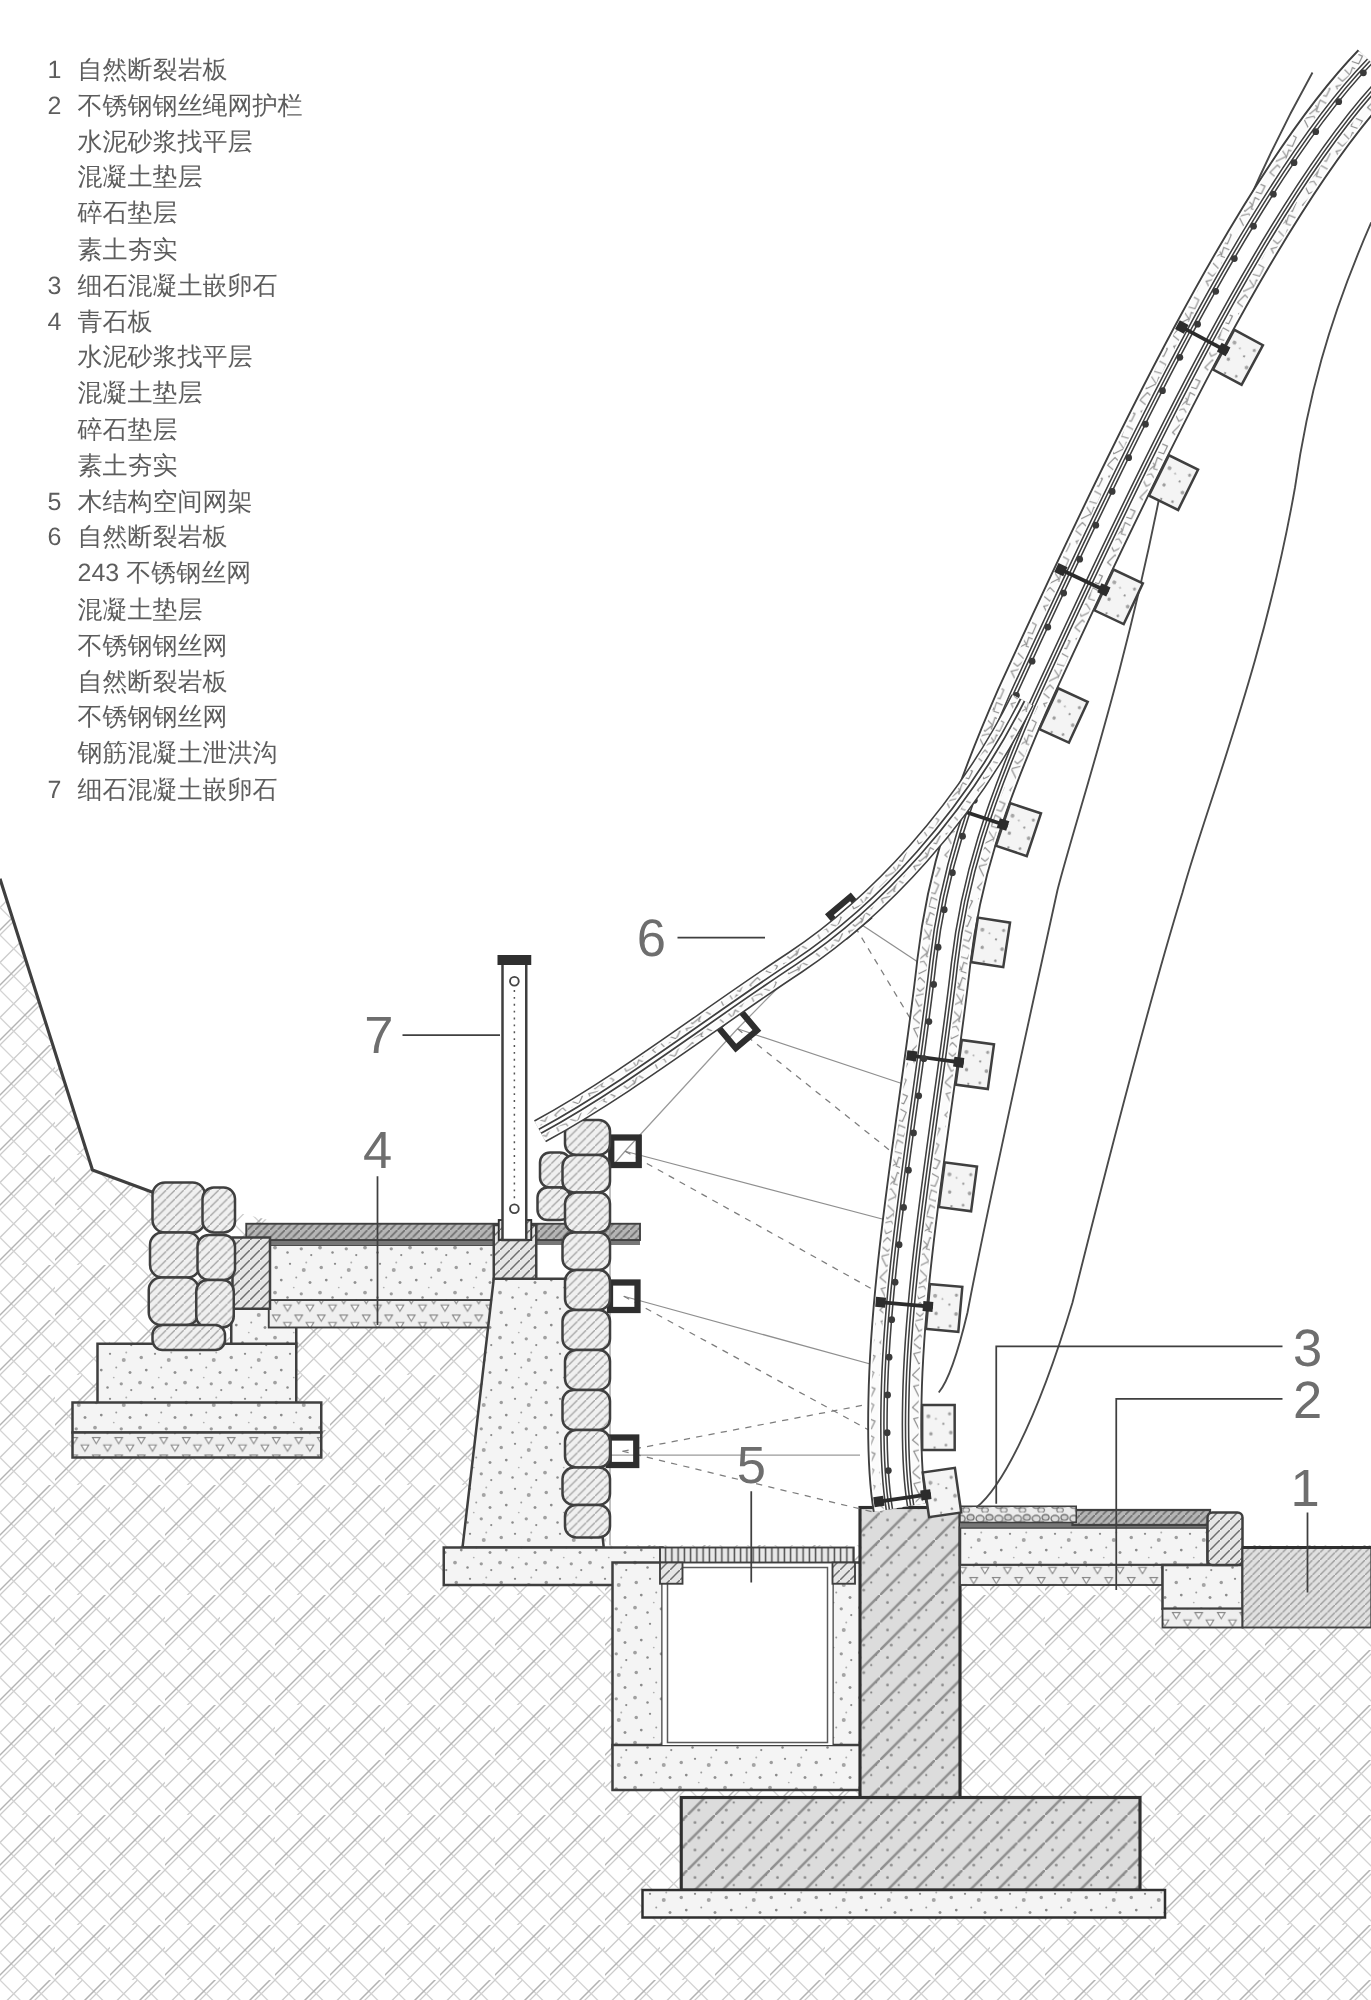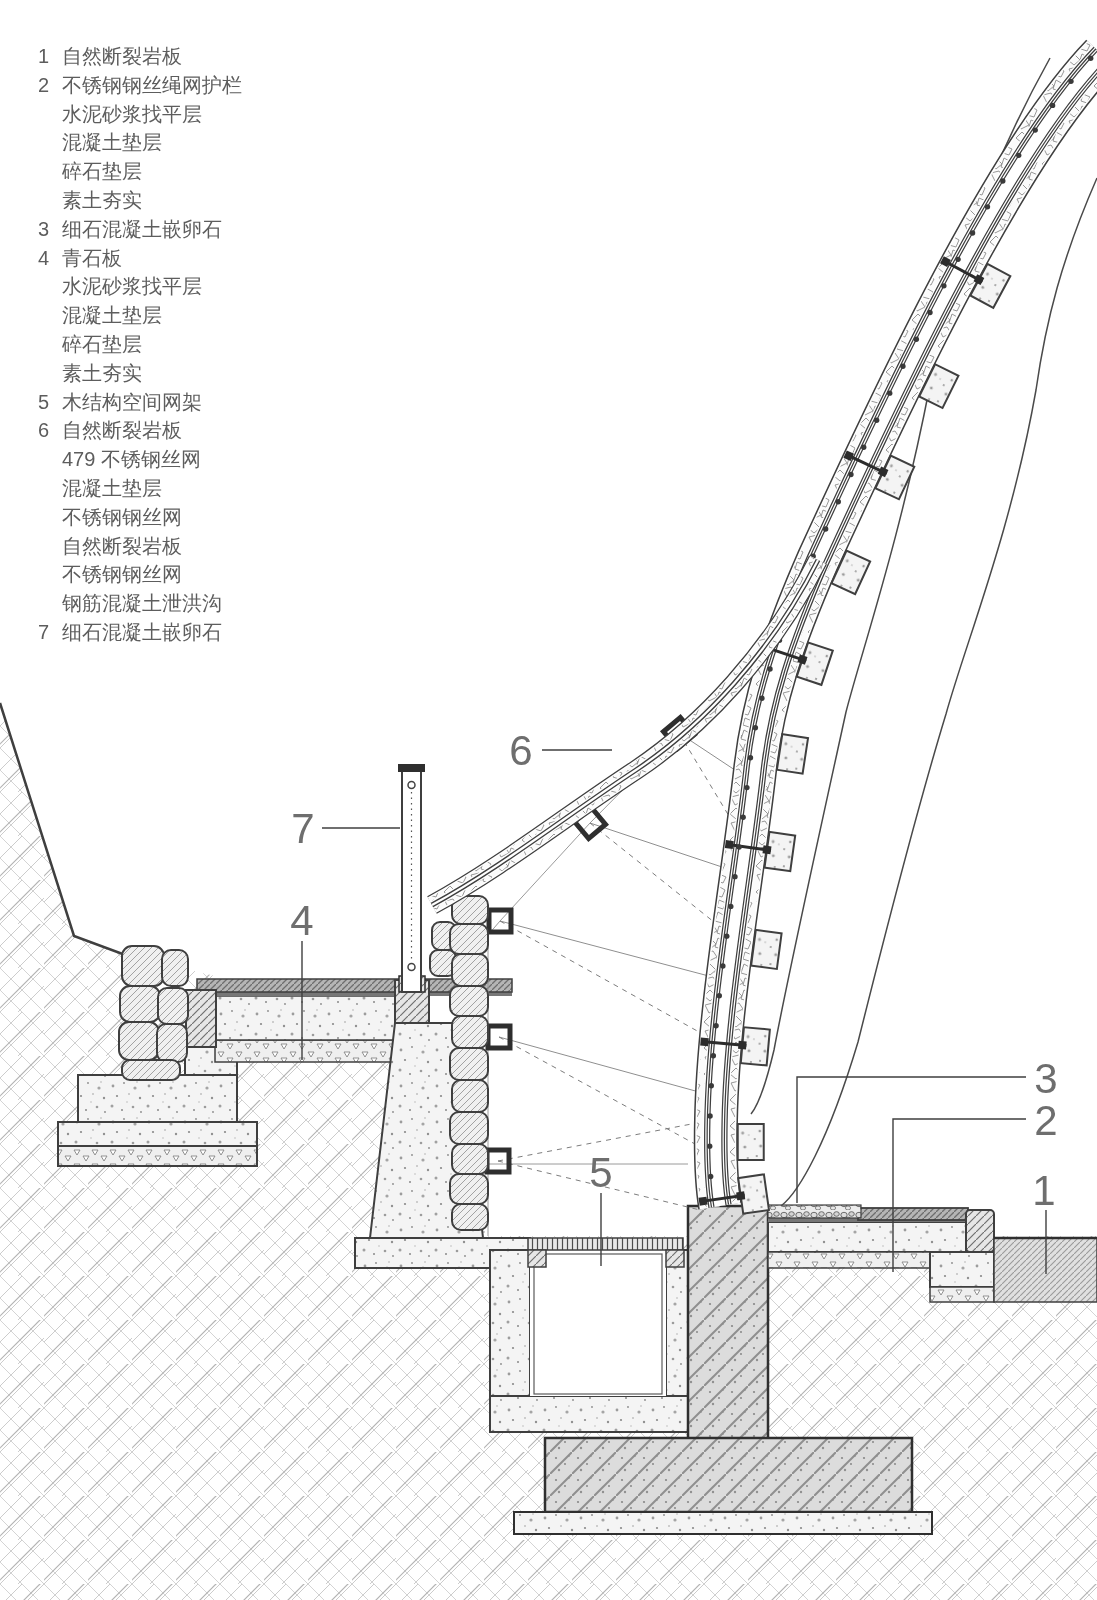--- a/index.html
+++ b/index.html
@@ -406,21 +406,21 @@
       <span class="legend-text">木结构空间网架</span>
     </div>
 
     <div class="legend-row">
       <span class="legend-num">6</span>
       <span class="legend-text">自然断裂岩板</span>
     </div>
 
     <div class="legend-row">
       <span class="legend-num"></span>
-      <span class="legend-text">479 不锈钢丝网</span>
+      <span class="legend-text">243 不锈钢丝网</span>
     </div>
 
     <div class="legend-row">
       <span class="legend-num"></span>
       <span class="legend-text">混凝土垫层</span>
     </div>
 
     <div class="legend-row">
       <span class="legend-num"></span>
       <span class="legend-text">不锈钢钢丝网</span>

